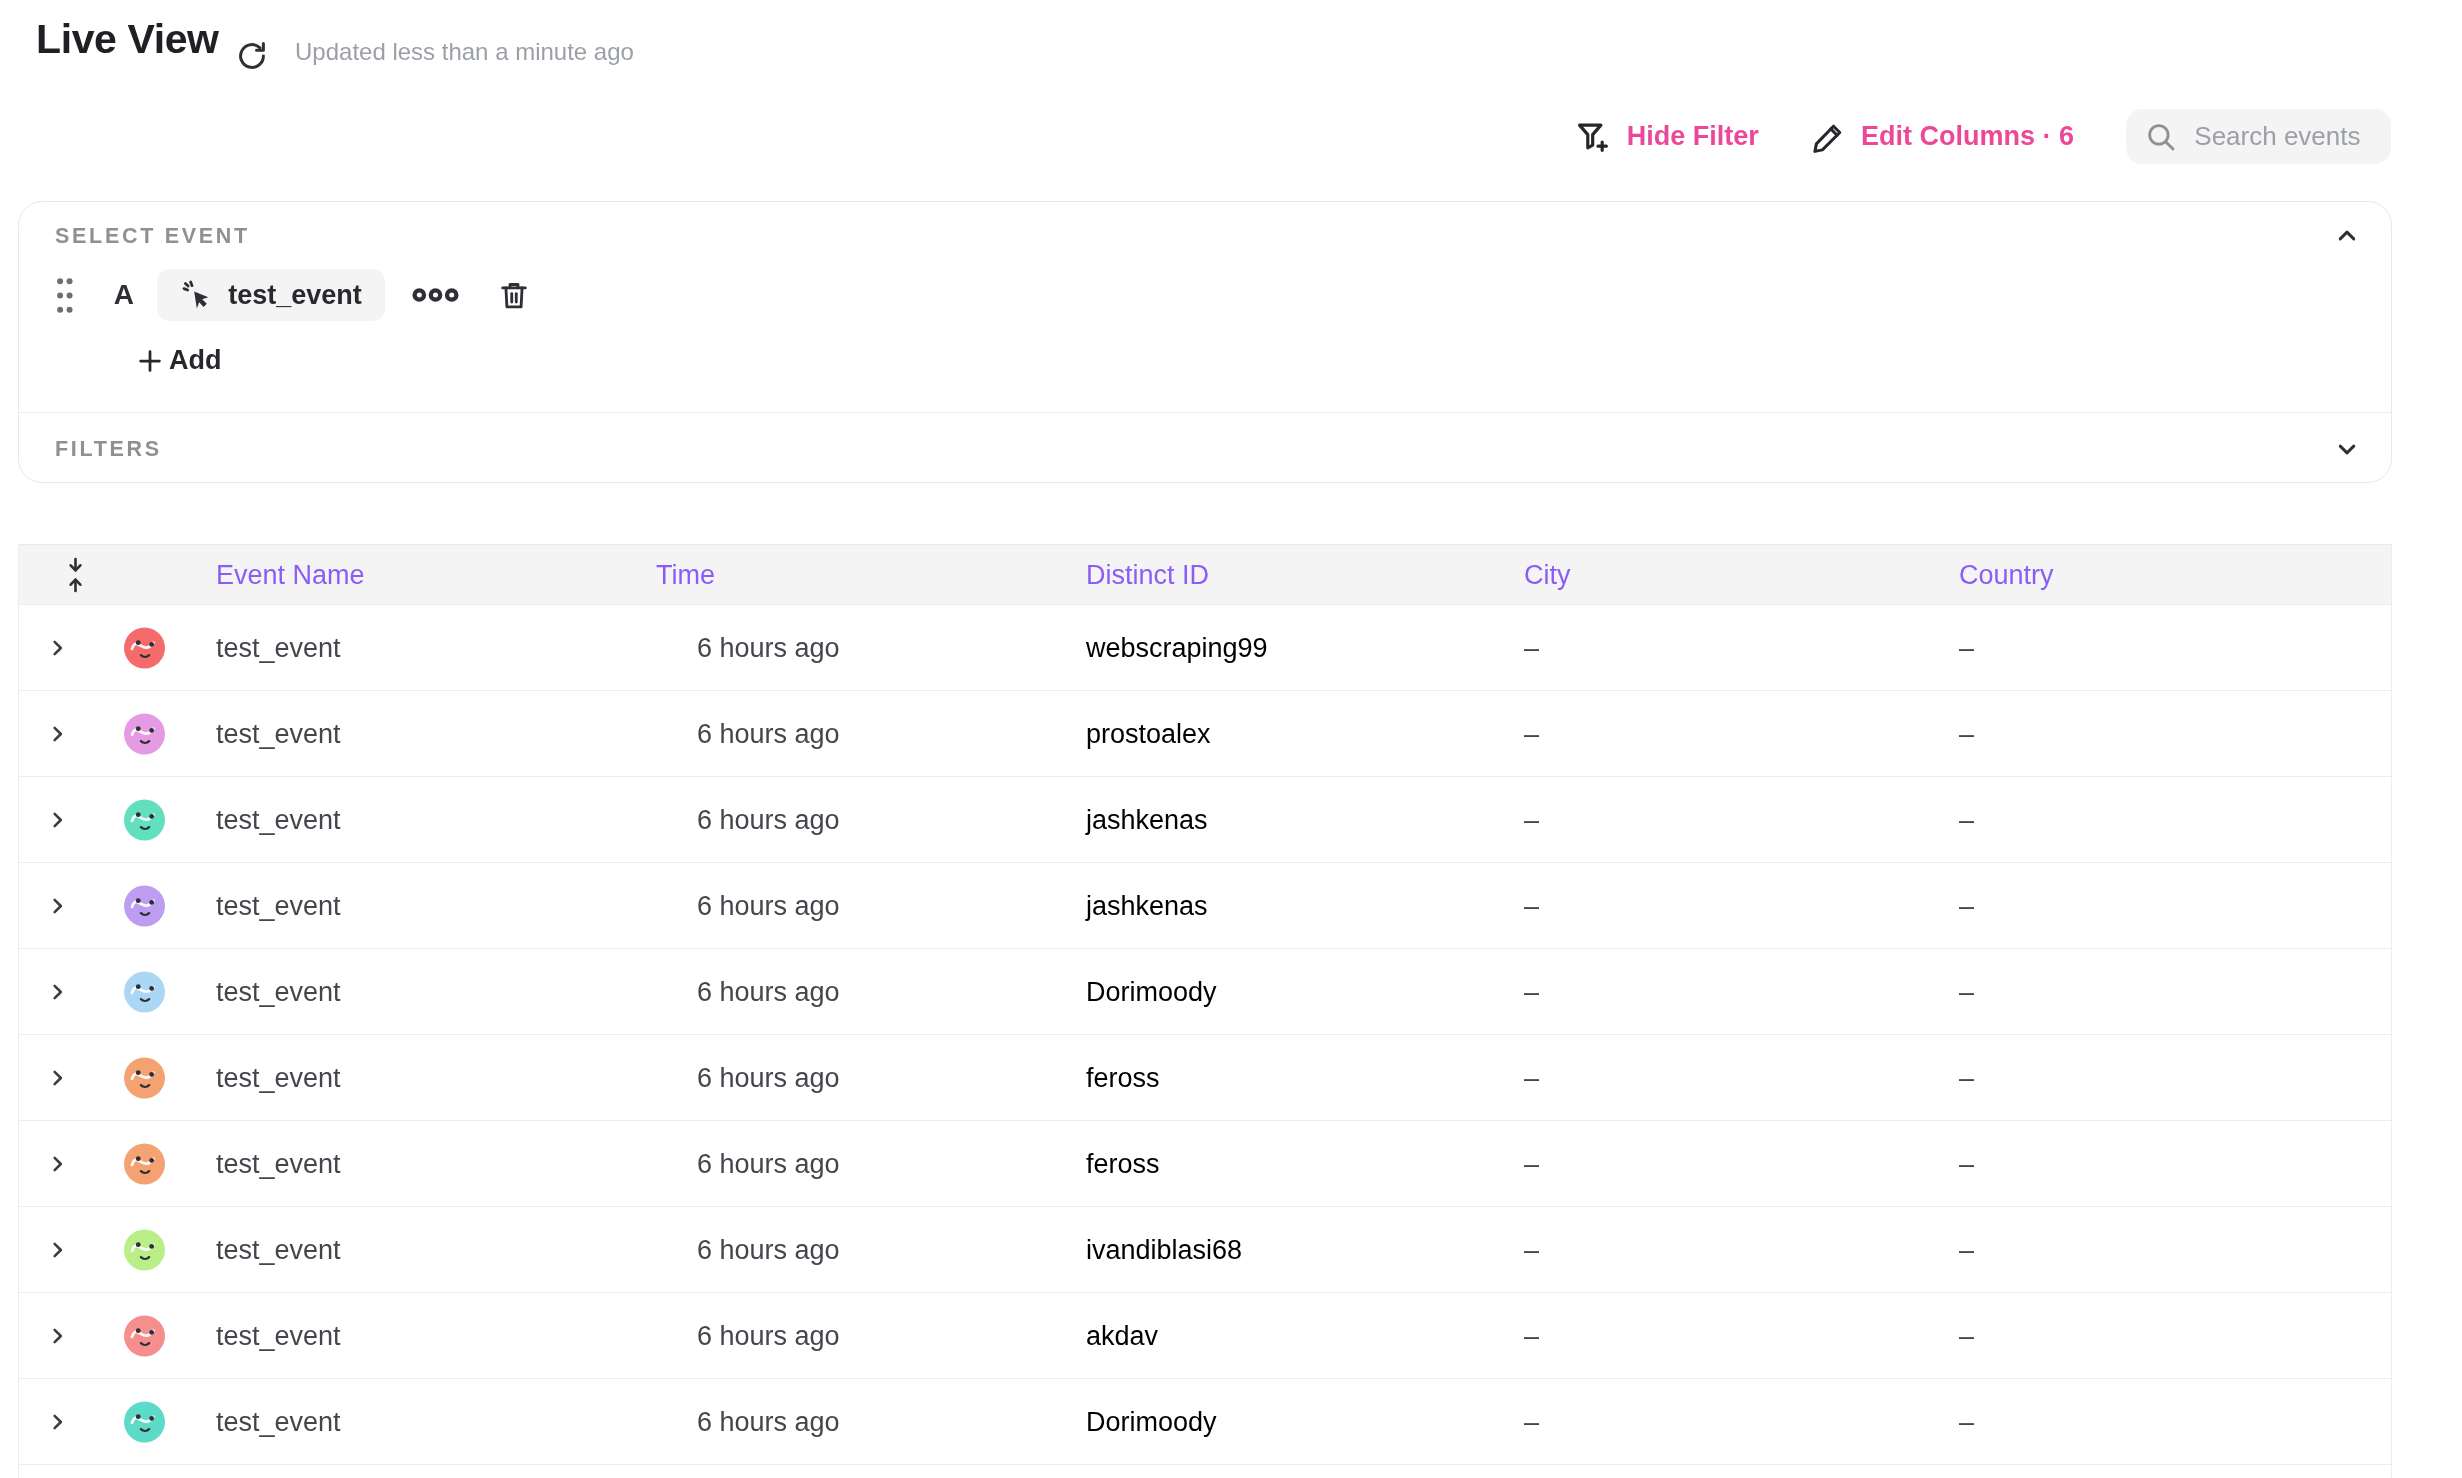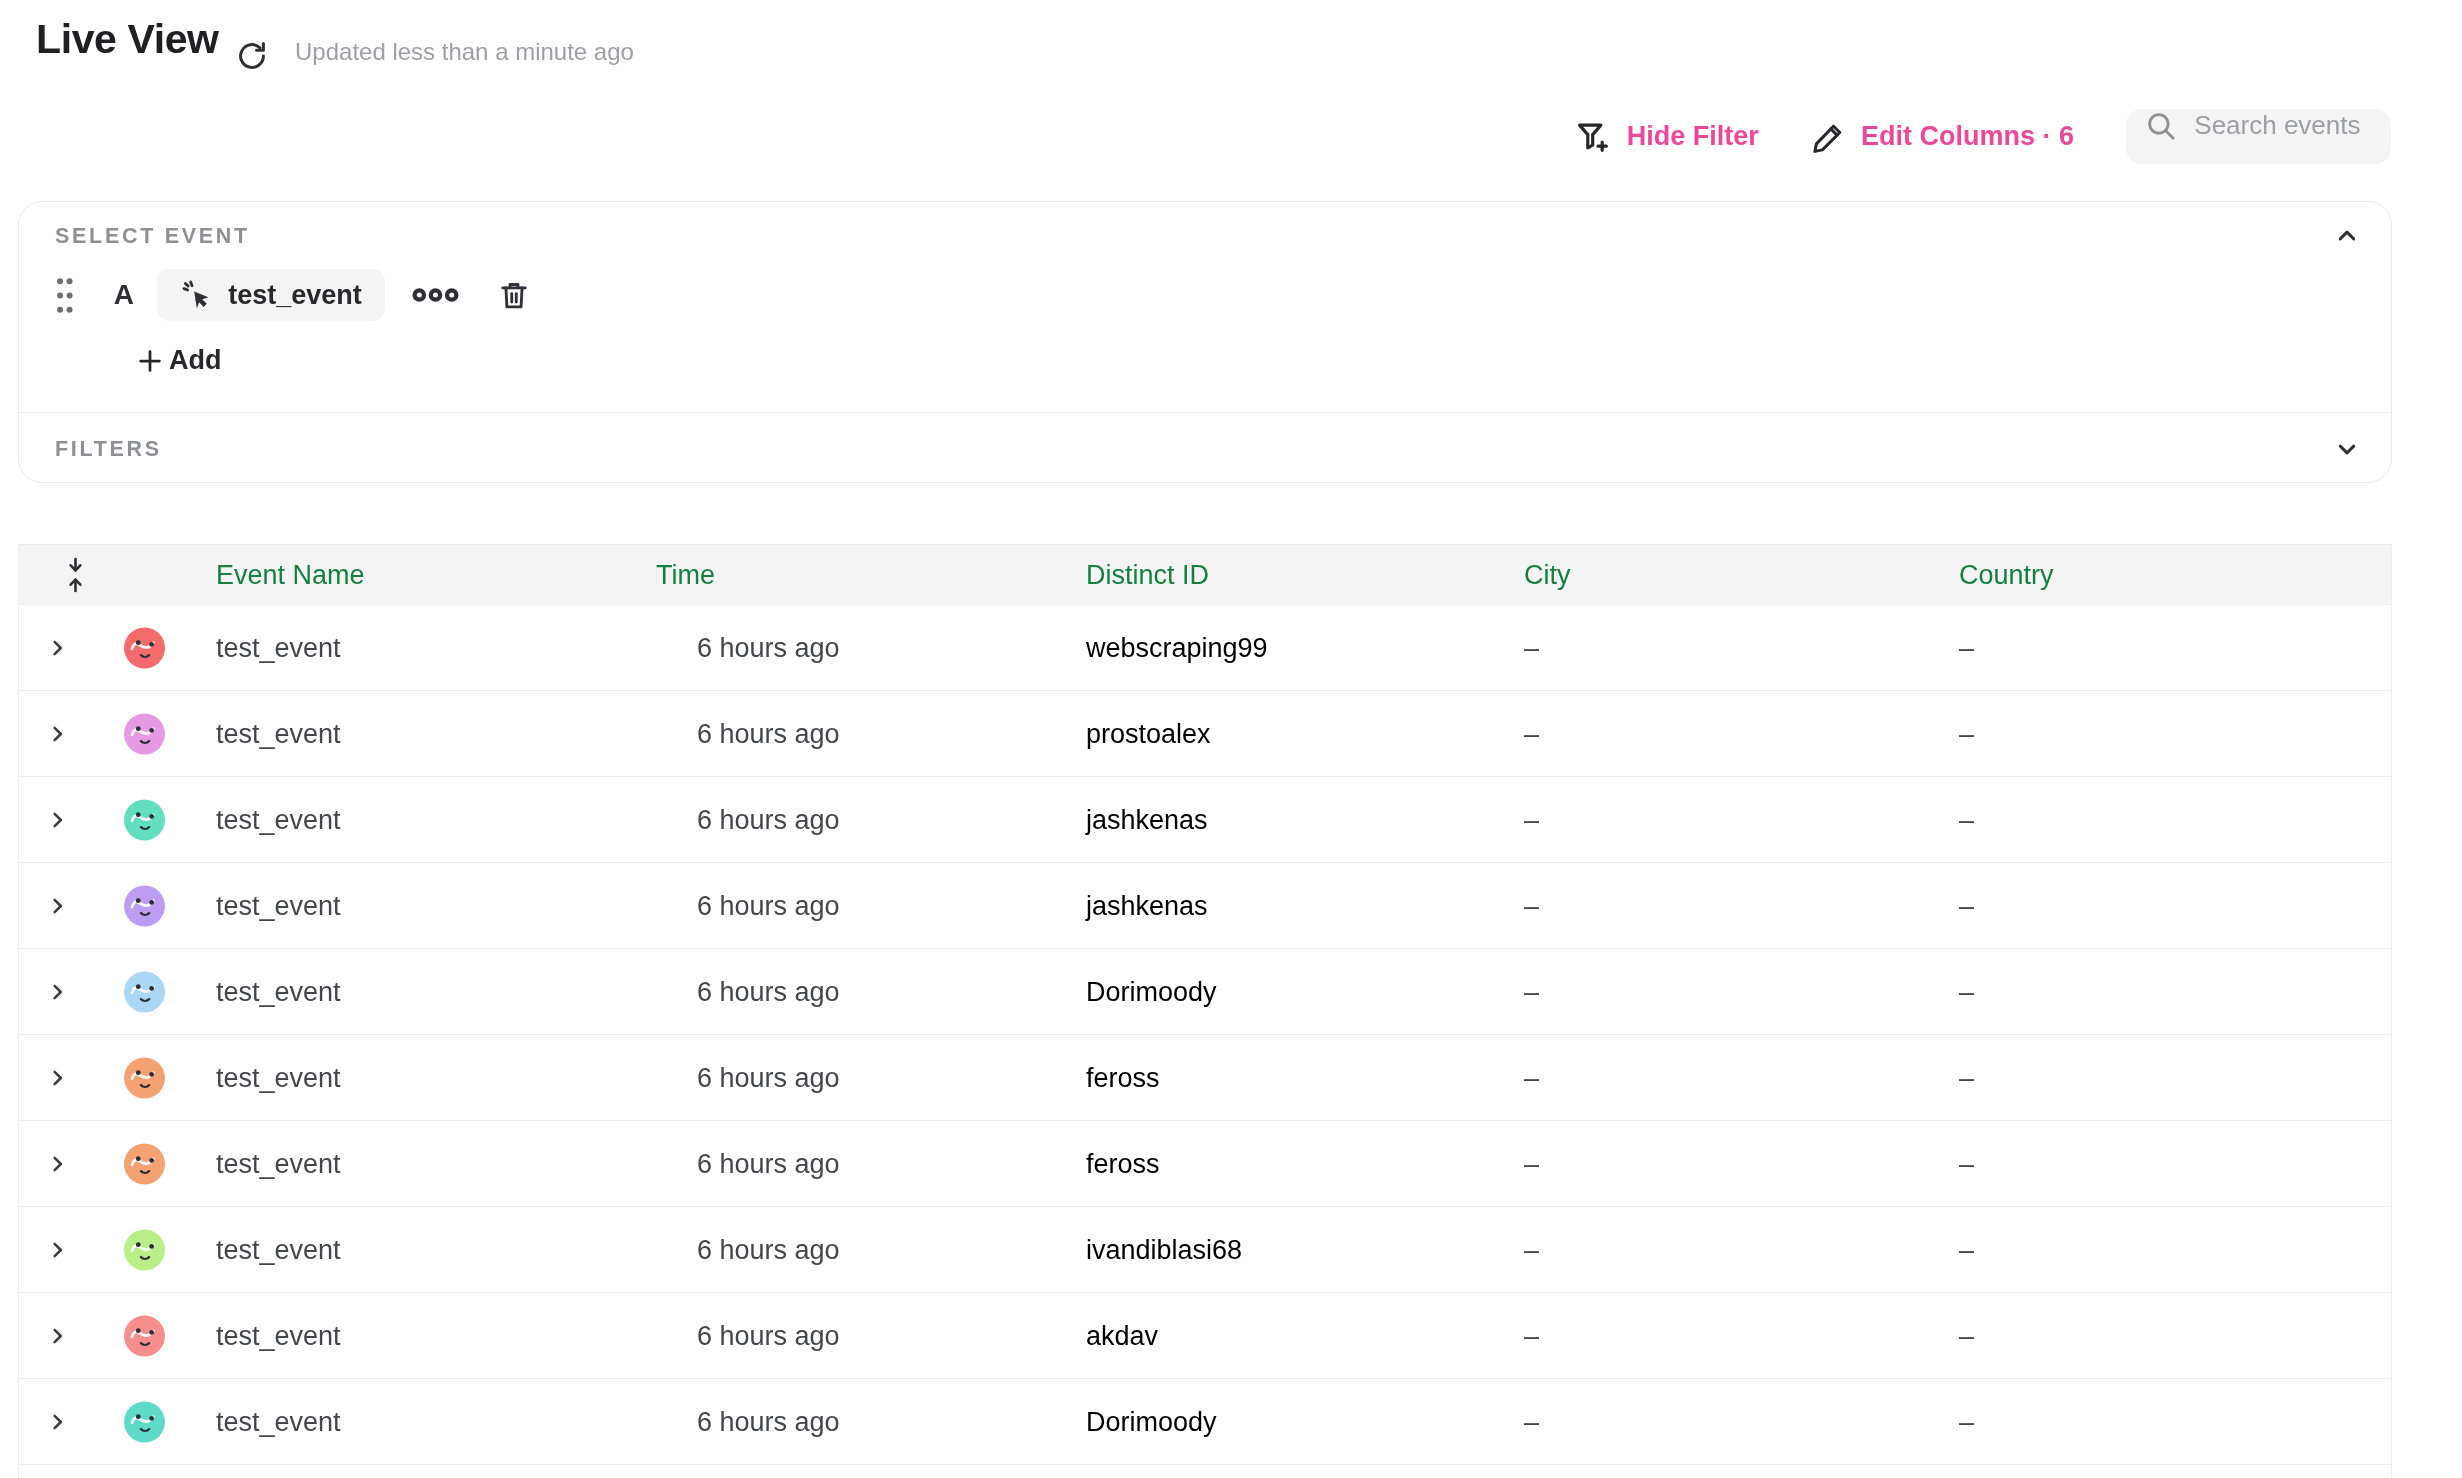--- a/index.html
+++ b/index.html
@@ -7,21 +7,21 @@
         font-family:"Liberation Sans",sans-serif;color:#26262b;}
   svg{display:block;}
   
   .title{position:absolute;left:36px;top:16px;font-size:41px;font-weight:800;letter-spacing:-0.4px;color:#1f1f24;}
   .refresh-btn{position:absolute;left:234px;top:38px;width:36px;height:36px;cursor:pointer;color:#2f3036;}
   .updated{position:absolute;left:295px;top:38px;font-size:24px;color:#9ca0a6;}
   
   .toolbar{position:absolute;top:109px;right:71px;height:55px;display:flex;align-items:center;gap:52px;}
   .tool-btn{display:flex;align-items:center;gap:14.3px;font-size:27px;font-weight:600;color:#ec4899;cursor:pointer;}
   .tool-btn .ic{color:#26262b;}
-  .searchbox{display:flex;align-items:flex-start;gap:14.3px;width:265px;height:55px;border-radius:16px;
+  .searchbox{display:flex;align-items:center;gap:14.3px;width:265px;height:55px;border-radius:16px;
              background:#f4f4f5;padding:0 7.2px 0 18px;box-sizing:border-box;}
   .searchbox input{border:none;outline:none;background:transparent;font-family:"Liberation Sans",sans-serif;
              font-size:26px;color:#45464c;width:179px;}
   .searchbox input::placeholder{color:#9ca0a6;}
   .searchbox .ic{color:#8f9095;}
   
   .panel{position:absolute;left:18px;top:201px;width:2374px;height:282px;box-sizing:border-box;
          border:1.8px solid #e9e9eb;border-radius:24px;background:#fff;}
   .sec-label{font-size:21.5px;font-weight:700;letter-spacing:2.7px;color:#8f9095;}
   .select-event-label{position:absolute;left:36px;top:21.5px;}
@@ -36,21 +36,21 @@
   .trash-btn{margin-left:38px;color:#2f3036;cursor:pointer;}
   .add-btn{position:absolute;left:116px;top:143px;display:flex;align-items:center;gap:4px;
            font-size:27px;font-weight:600;color:#26262b;cursor:pointer;}
   .panel-divider{position:absolute;left:0;top:210px;width:100%;height:0;border-top:1.8px solid #ededef;}
   .filters-label{position:absolute;left:36px;top:235px;}
   .panel-chevron-down{position:absolute;right:29px;top:234px;color:#2f3036;cursor:pointer;}
   
   .etable{position:absolute;left:18px;top:544px;width:2374px;height:934px;box-sizing:border-box;
           border-left:1.8px solid #ededef;border-right:1.8px solid #ededef;overflow:hidden;}
   .thead{position:relative;height:61px;background:#f4f4f5;border-top:1.8px solid #e9e9eb;border-bottom:1.8px solid #ececee;box-sizing:border-box;}
-  .hcell{position:absolute;top:50%;transform:translateY(-50%);font-size:27px;color:#15803d;}
+  .hcell{position:absolute;top:50%;transform:translateY(-50%);font-size:27px;color:#8b5cf6;}
   .trow{position:relative;height:86px;border-bottom:1.8px solid #ededef;box-sizing:border-box;background:#fff;}
   .cell{position:absolute;top:50%;transform:translateY(-50%);font-size:27px;color:#45464c;white-space:nowrap;}
   .c-chev{left:27px;color:#3a3b40;cursor:pointer;}
   .c-avatar{left:105px;}
   .c-event{left:197px;}
   .c-time{left:637px;margin-left:41px;}
   .c-id{left:1067px;}
   .c-city{left:1505px;}
   .c-country{left:1940px;}
   .h-collapse{left:45px;color:#2f3036;cursor:pointer;}

